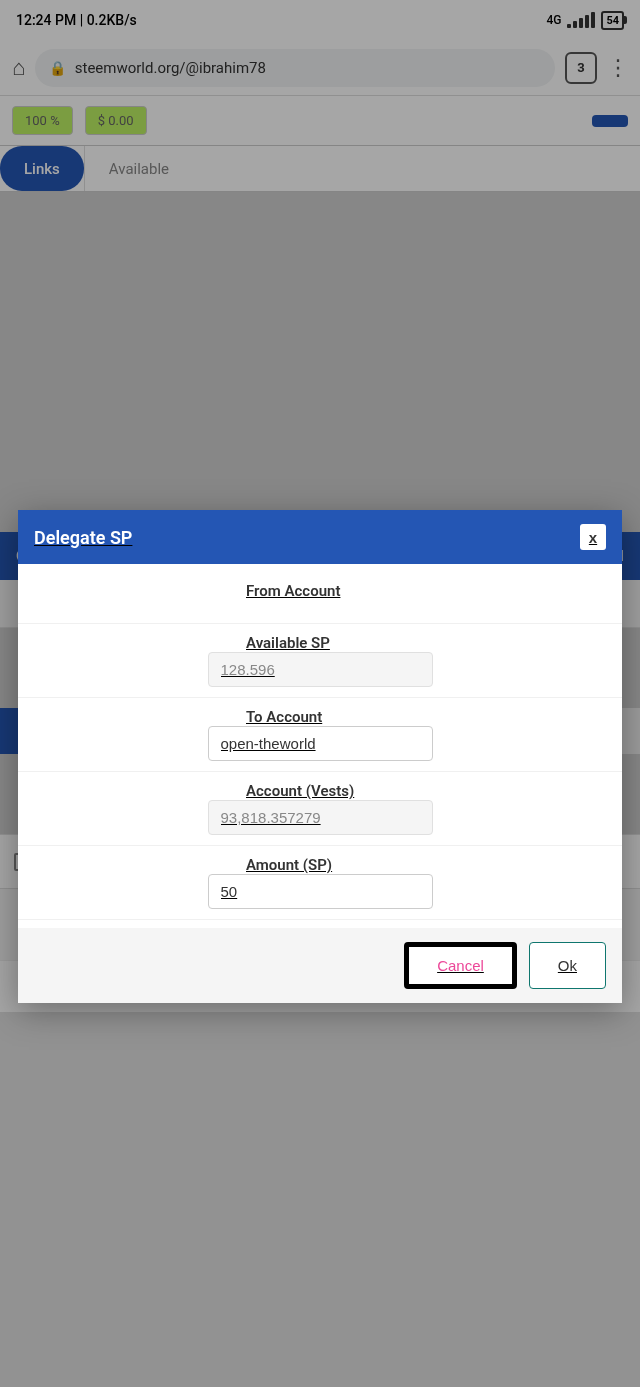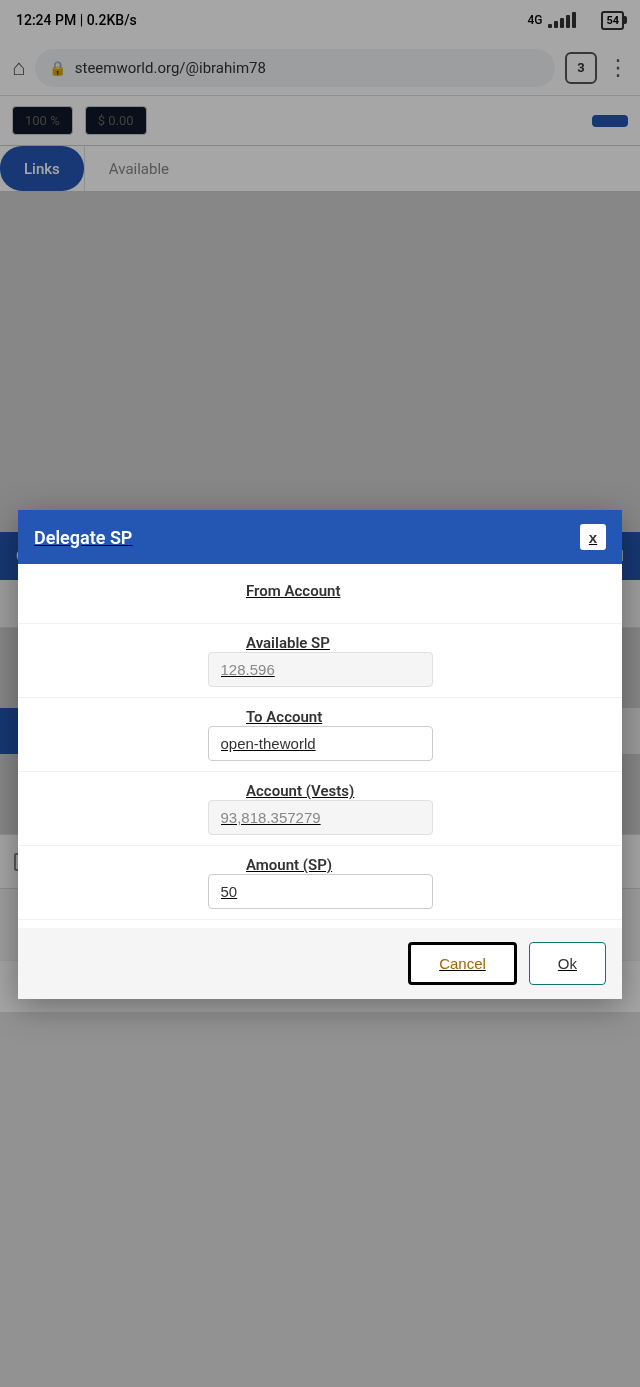--- a/index.html
+++ b/index.html
@@ -23,21 +23,21 @@
       padding: 0 16px;
       font-size: 14px;
       font-weight: 500;
     }
     .status-right { display: flex; align-items: center; gap: 6px; font-size: 12px; }
     .signal-bars { display: flex; align-items: flex-end; gap: 2px; }
     .signal-bar { background: #333; width: 4px; border-radius: 1px; }
     .battery-icon {
       display: inline-flex; align-items: center;
       border: 2px solid #333; border-radius: 3px; padding: 1px 3px;
-      font-size: 11px; font-weight: bold; position: relative; margin-left: 19px;
+      font-size: 11px; font-weight: bold; position: relative;
     }
     .battery-tip {
       width: 3px; height: 8px; background: #333; border-radius: 0 2px 2px 0;
       position: absolute; right: -5px; top: 50%; transform: translateY(-50%);
     }
 
     
     .browser-bar {
       background: #fff;
       height: 56px;
@@ -73,21 +73,21 @@
     .top-partial {
       background: #fff;
       height: 50px;
       display: flex;
       align-items: center;
       padding: 0 12px;
       gap: 12px;
       border-bottom: 1px solid #ccc;
     }
     .partial-box {
-      background: #0f172a;
+      background: #bef264;
       border: 1px solid #ccc;
       border-radius: 4px;
       padding: 6px 12px;
       font-size: 13px;
       color: #666;
     }
     .partial-btn {
       background: #2456b4;
       color: #fff;
       border: none;
@@ -239,25 +239,25 @@
     }
     .dialog-footer {
       background: #f5f5f5;
       padding: 14px 16px;
       display: flex;
       justify-content: flex-end;
       gap: 12px;
     }
     .btn-cancel {
       background: #fff;
-      border: 3px solid #000000;
+      border: 5px solid #000000;
       border-radius: 4px;
       padding: 10px 28px;
       font-size: 15px;
-      color: #a16207;
+      color: #ec4899;
       cursor: pointer;
     }
     .btn-ok {
       background: #fff;
       border: 1px solid #0f766e;
       border-radius: 4px;
       padding: 10px 28px;
       font-size: 15px;
       color: #333;
       cursor: pointer;

